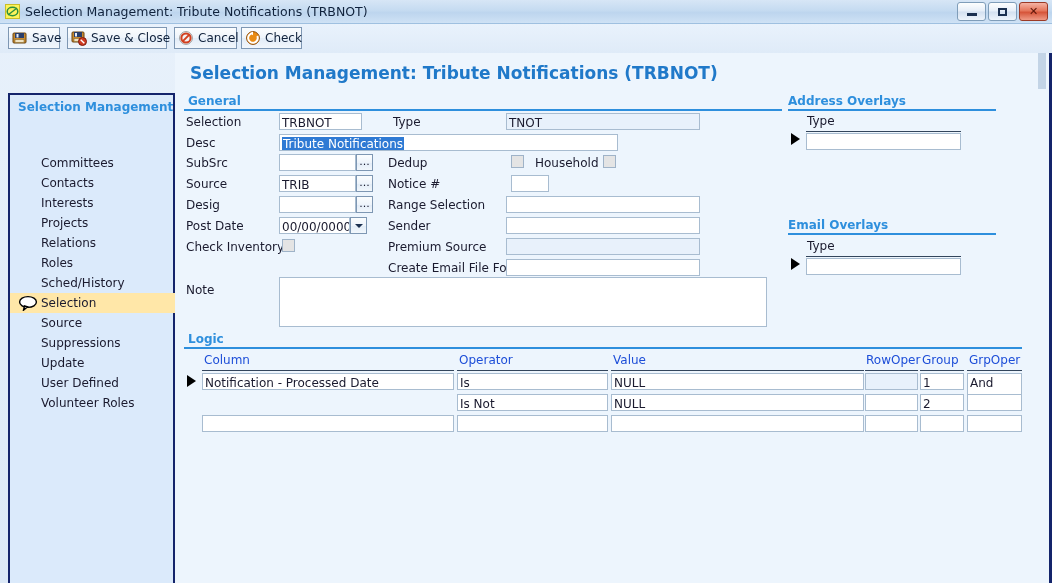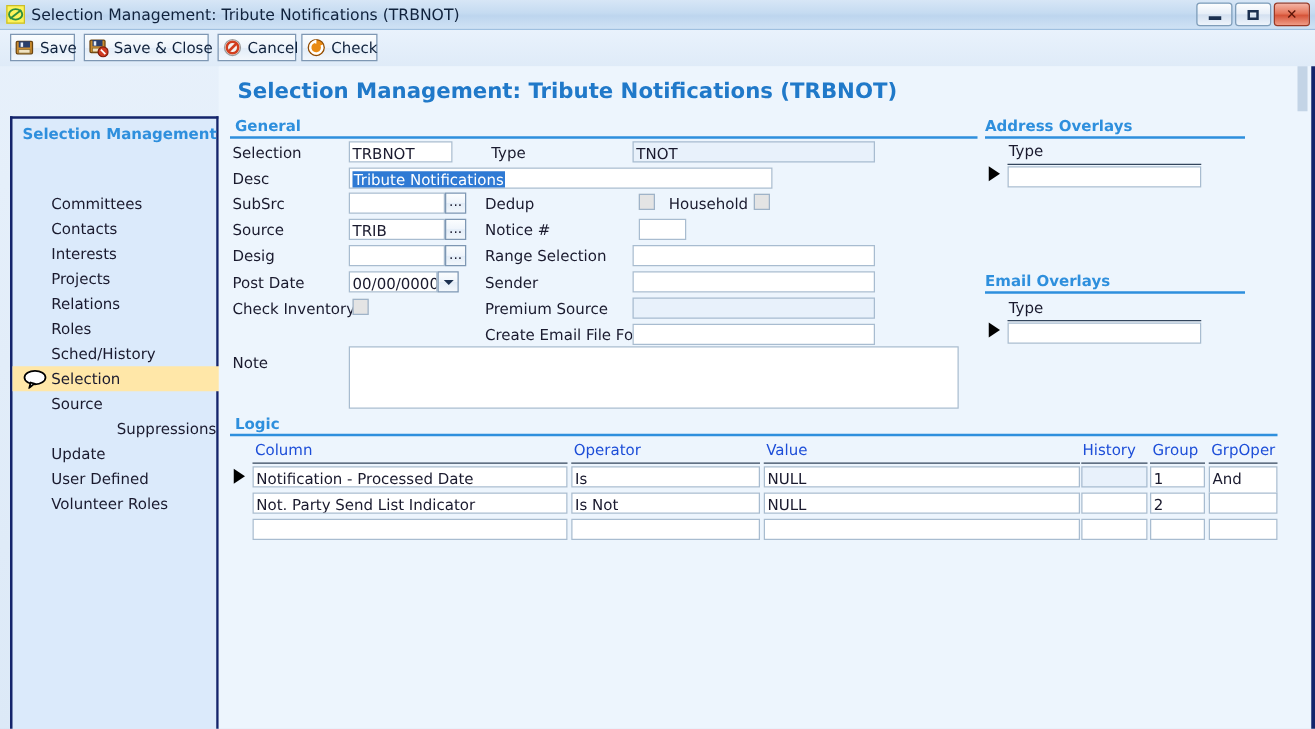--- a/index.html
+++ b/index.html
@@ -405,21 +405,21 @@
             <ellipse cx="10" cy="7" rx="8.4" ry="5.4" fill="#ffffff" stroke="#000000" stroke-width="1.4"></ellipse>
             <path d="M6.5 11 L5.5 15.2 L9.5 11.9 Z" fill="#ffffff" stroke="#000000" stroke-width="1.4"></path>
           </svg>
         </span>
         <span>Selection</span>
       </div>
 
       <div class="sb-item" style="top:186px;">
           <span>Source</span>
         </div>
-      <div class="sb-item" style="top:206px;justify-content:flex-end;">
+      <div class="sb-item" style="top:206px;">
           <span>Suppressions</span>
         </div>
       <div class="sb-item" style="top:226px;">
           <span>Update</span>
         </div>
       <div class="sb-item" style="top:246px;">
           <span>User Defined</span>
         </div>
       <div class="sb-item" style="top:266px;">
           <span>Volunteer Roles</span>
@@ -501,38 +501,37 @@
 
       <div class="grid-hdr" style="left:29px; top:300px;">Column</div>
       <div class="grid-hdr-rule" style="left:27px; top:317px; width:252px;"></div>
 
       <div class="grid-hdr" style="left:284px; top:300px;">Operator</div>
       <div class="grid-hdr-rule" style="left:282px; top:317px; width:151px;"></div>
 
       <div class="grid-hdr" style="left:438px; top:300px;">Value</div>
       <div class="grid-hdr-rule" style="left:436px; top:317px; width:253px;"></div>
 
-      <div class="grid-hdr" style="left:691px; top:300px;">History</div>
+      <div class="grid-hdr" style="left:691px; top:300px;">RowOper</div>
       <div class="grid-hdr-rule" style="left:690px; top:317px; width:53px;"></div>
 
       <div class="grid-hdr" style="left:747px; top:300px;">Group</div>
       <div class="grid-hdr-rule" style="left:745px; top:317px; width:44px;"></div>
 
       <div class="grid-hdr" style="left:794px; top:300px;">GrpOper</div>
       <div class="grid-hdr-rule" style="left:792px; top:317px; width:55px;"></div>
 
       <div class="row-marker" style="left:12px; top:322px;"></div>
       <div class="fld" style="left:27px; top:320px; width:252px; height:17px;">Notification - Processed Date</div>
       <div class="fld" style="left:282px; top:320px; width:151px; height:17px;">Is</div>
       <div class="fld" style="left:436px; top:320px; width:253px; height:17px;">NULL</div>
       <div class="fld disabled" style="left:690px; top:320px; width:53px; height:17px;"></div>
       <div class="fld" style="left:745px; top:320px; width:44px; height:17px;">1</div>
       <div class="fld" style="left:792px; top:320px; width:55px; height:27px;">And</div>
 
-      <div class="fld" style="left:27px; top:341px; width:252px; height:17px;">Not. Party Send List Indicator</div>
       <div class="fld" style="left:282px; top:341px; width:151px; height:17px;">Is Not</div>
       <div class="fld" style="left:436px; top:341px; width:253px; height:17px;">NULL</div>
       <div class="fld" style="left:690px; top:341px; width:53px; height:17px;"></div>
       <div class="fld" style="left:745px; top:341px; width:44px; height:17px;">2</div>
       <div class="fld" style="left:792px; top:341px; width:55px; height:17px;"></div>
 
       <div class="fld" style="left:27px; top:362px; width:252px; height:17px;"></div>
       <div class="fld" style="left:282px; top:362px; width:151px; height:17px;"></div>
       <div class="fld" style="left:436px; top:362px; width:253px; height:17px;"></div>
       <div class="fld" style="left:690px; top:362px; width:53px; height:17px;"></div>

